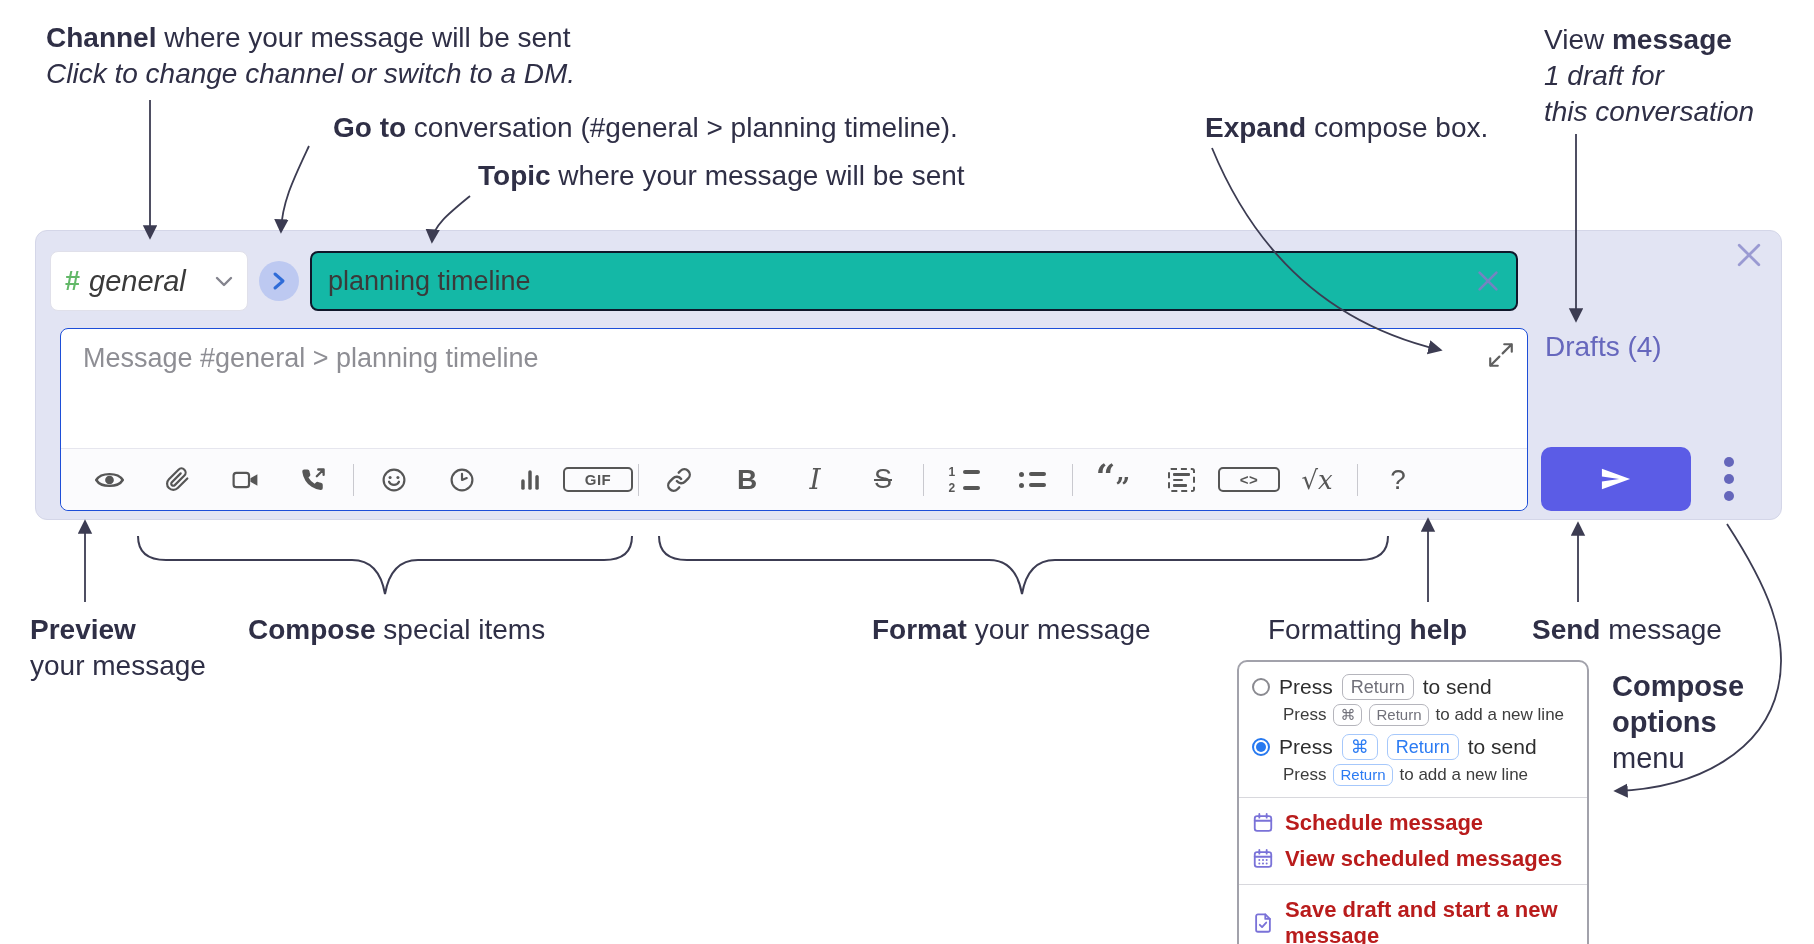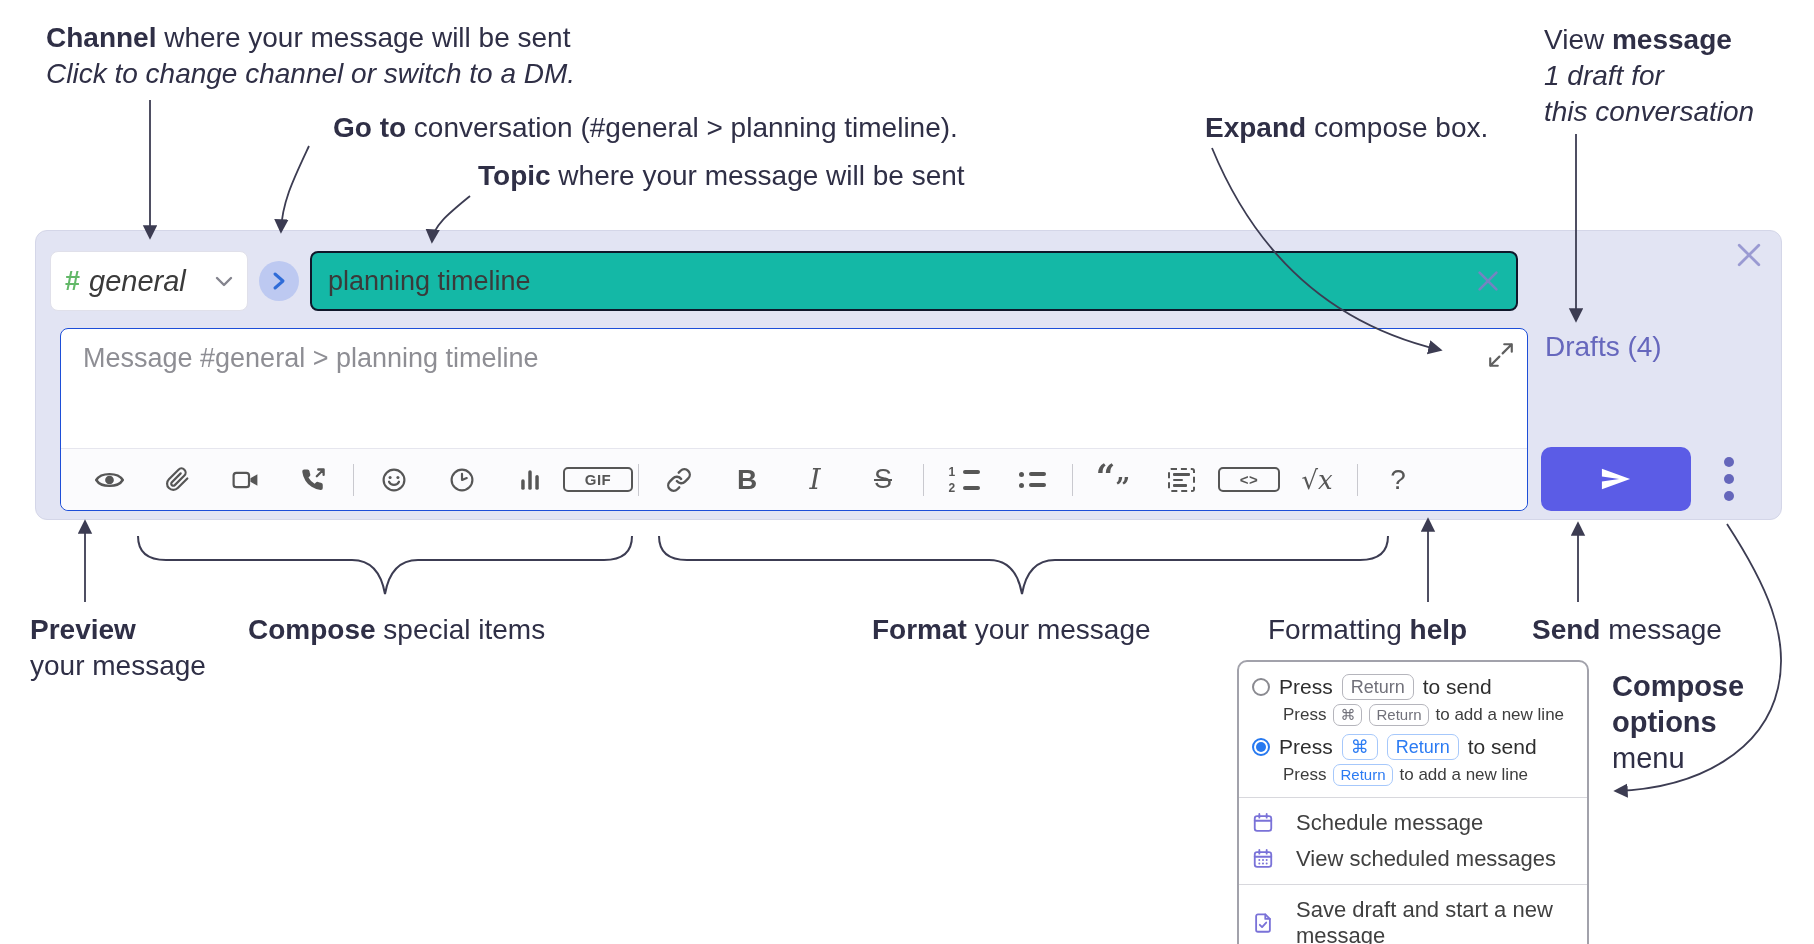--- a/index.html
+++ b/index.html
@@ -73,21 +73,21 @@
   .radio { width:18px; height:18px; border:2px solid #8a8a90; border-radius:50%; flex:none; position:relative; }
   .radio.sel { border-color:#2779f0; }
   .radio.sel::after { content:""; position:absolute; left:2px; top:2px; width:10px; height:10px;
                       border-radius:50%; background:#2779f0; }
   .key { border:1.5px solid #b5b5bc; border-radius:7px; padding:0 8px; color:#71717a;
          background:#fff; font-size:18px; line-height:24px;
          font-family:"Liberation Sans","DejaVu Sans",sans-serif; }
   .key.sm { font-size:15px; line-height:20px; padding:0 6px; }
   .key.blue { border-color:#a6c8fb; color:#2b7bf3; }
   .pdivider { border-top:1px solid #d8d8dd; margin:7px 0; }
-  .pitem { display:flex; align-items:center; gap:22px; padding:5px 13px; font-size:22px; color:#404040; cursor:pointer; }
+  .pitem { display:flex; align-items:center; gap:11px; padding:5px 13px; font-size:22px; color:#b91c1c; cursor:pointer;font-weight:bold; }
   .pitem:last-child { padding-bottom:11px; }
   .pic { flex:none; display:flex; }
 </style>
 </head>
 <body>
 
 <div id="page">
 
   <div class="ann" style="left:46px; top:20px;">
     <div><b>Channel</b><span> where your message will be sent</span></div>

